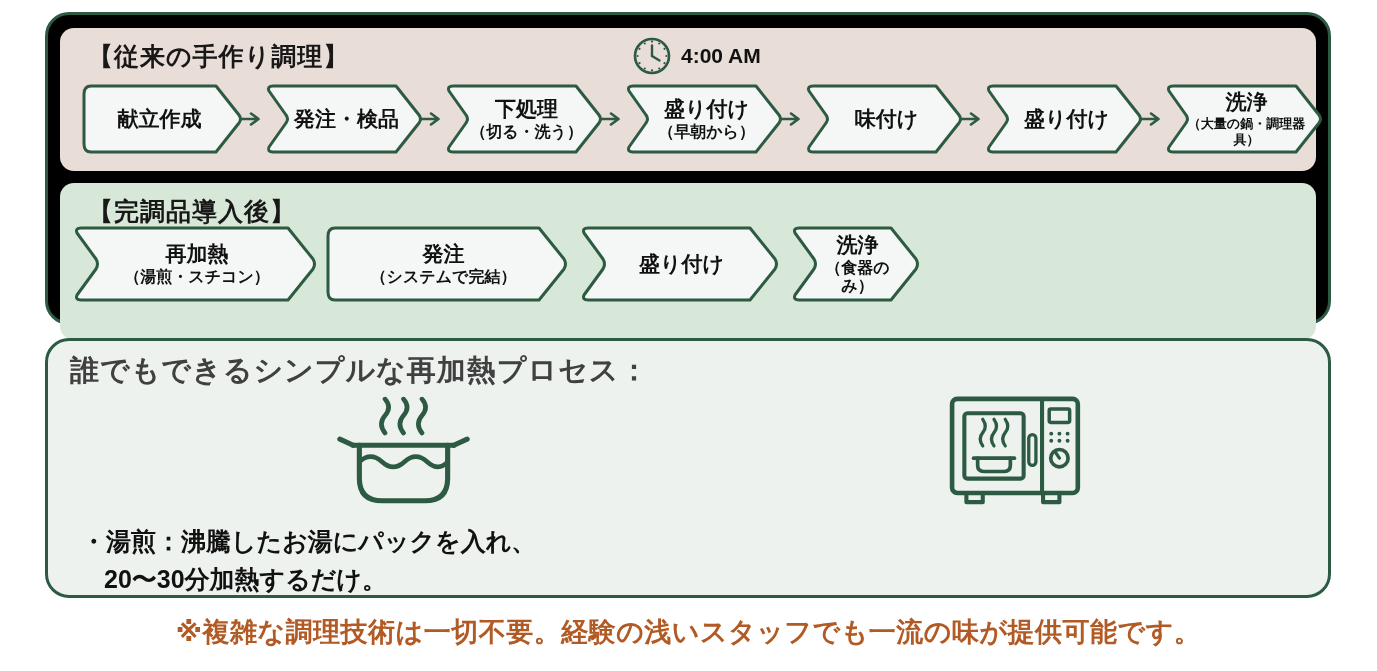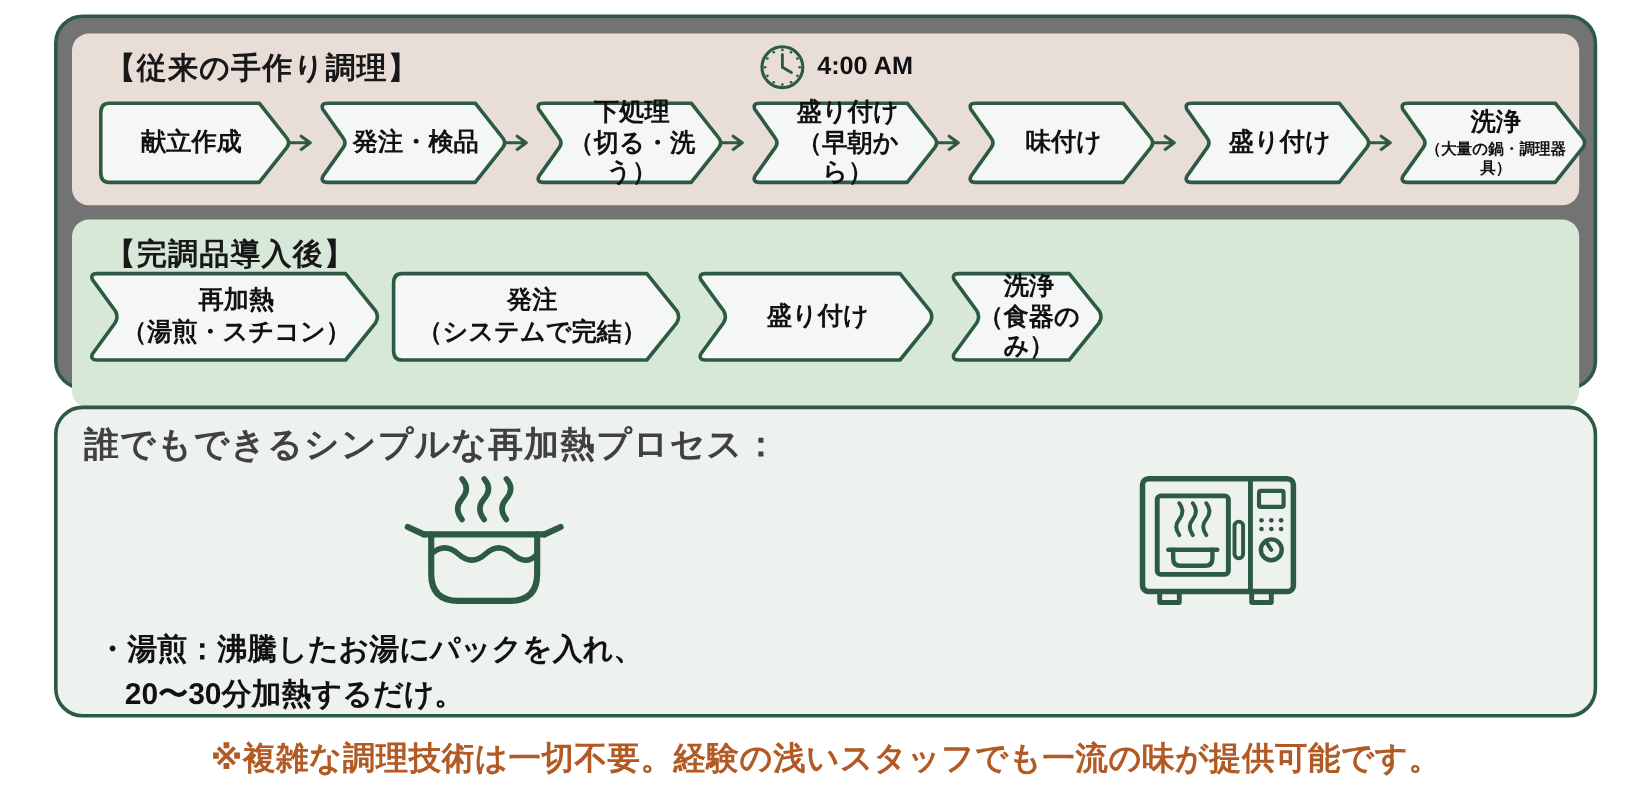--- a/index.html
+++ b/index.html
@@ -4,21 +4,21 @@
 <style>
   * { margin:0; padding:0; box-sizing:border-box; }
   html,body { background:#ffffff; }
   body {
     width:1377px; height:671px; position:relative; overflow:hidden;
     font-family:"Liberation Sans","DejaVu Sans",sans-serif;
     color:#111;
   }
   .panel {
     position:absolute; left:45px; width:1286px;
-    background:#737373; border:3px solid #2d5a42; border-radius:24px;
+    background:#000000; border:3px solid #2d5a42; border-radius:24px;
   }
   .panel-top { top:12px; height:313px; }
   .panel-bottom { top:338px; height:260px; background:#eef2ef; }
 
   .band { position:absolute; left:12px; width:1256px; border-radius:14px; }
   .band-pink { top:13px; height:143px; background:#e9ddd8; }
   .band-green { top:168px; height:157px; background:#d8e8d8; }
   .band-title {
     position:absolute; left:28px; top:12px;
     font-size:25px; font-weight:700; color:#181818; letter-spacing:1px;
@@ -44,21 +44,21 @@
   .w205 { width:205px; }
   .w135 { width:135px; }
   .chev-shape { fill:#f4f7f5; stroke:#2d5a42; stroke-width:3; stroke-linejoin:round; }
   .chev-text {
     position:absolute; inset:0; z-index:1;
     display:flex; flex-direction:column; align-items:center; justify-content:center;
     text-align:center; padding:0 18px 0 26px;
   }
   .t-first .chev-text { padding-left:12px; }
   .chev-label { font-size:21px; font-weight:700; color:#111; line-height:1.15; white-space:nowrap; }
-  .chev-sub { font-size:21px; font-weight:700; color:#111; line-height:1.15; margin-top:2px; }
+  .chev-sub { font-size:16px; font-weight:700; color:#111; line-height:1.15; margin-top:2px; }
   .sub-small { font-size:13px; line-height:1.2; }
 
   .flow-arrow { flex:none; width:25px; margin:0 -5px; z-index:2; display:flex; align-items:center; }
 
   .process-title {
     position:absolute; left:22px; top:10px;
     font-size:29px; font-weight:800; color:#404040; letter-spacing:1px;
   }
   .big-icon { position:absolute; }
   .icon-pot { left:288px; top:55px; width:135px; height:115px; }

